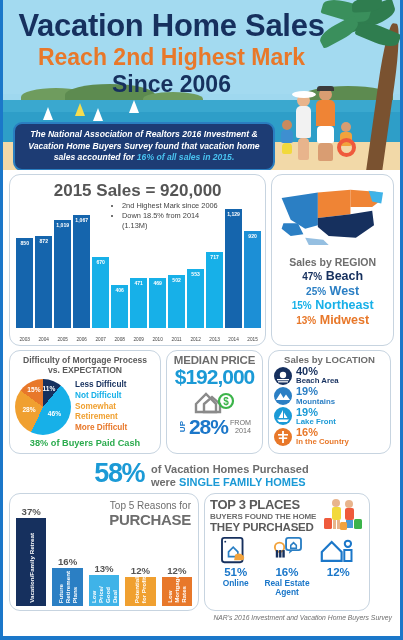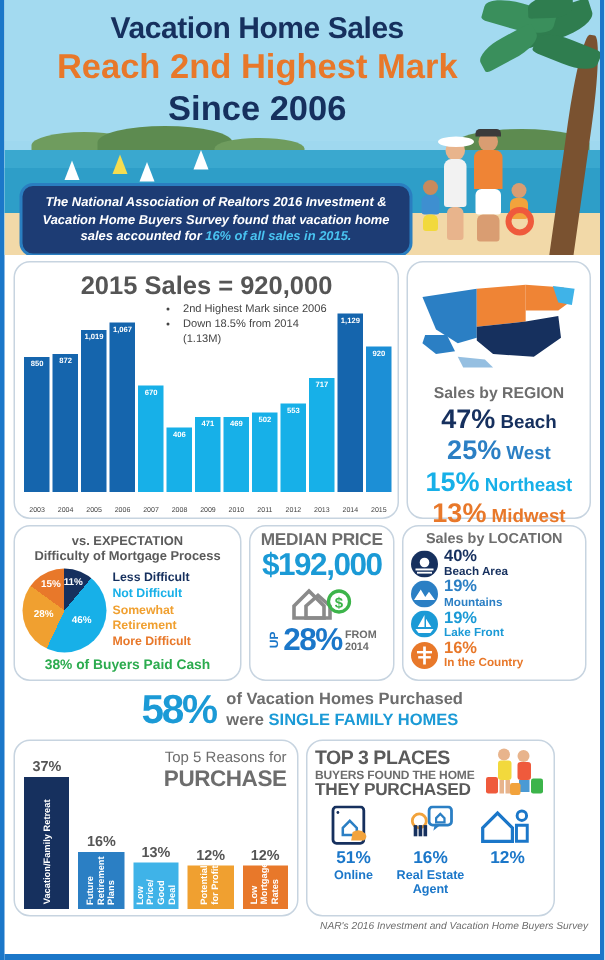--- a/index.html
+++ b/index.html
@@ -20,21 +20,21 @@
   .hill { position:absolute; bottom:0; background:#6f9c5e; border-radius:50% 50% 0 0; }
   .sea { position:absolute; left:0; right:0; top:100px; height:42px; background:#3aa8cf; }
   .sea2 { position:absolute; left:0; right:0; top:112px; height:30px; background:#2e9ec8; }
   .sand { position:absolute; left:0; right:0; top:142px; height:28px; background:#f2d9a8; }
   .sail { position:absolute; width:0; height:0; border-left:5px solid transparent;
           border-right:5px solid transparent; border-bottom:13px solid #fff; }
   .sail.y { border-bottom-color:#f5dd50; }
 
   .hero-titles { position:absolute; left:0; right:0; top:8px; text-align:center;
                  z-index:6; padding-right:60px; }
-  .t1 { font-size:20px; font-weight:bold; color:#16305e; letter-spacing:-0.3px; line-height:1.15; }
+  .t1 { font-size:31px; font-weight:bold; color:#16305e; letter-spacing:-0.3px; line-height:1.15; }
   .t2 { font-size:23px; font-weight:bold; color:#e8782a; line-height:1.2; }
   .t3 { font-size:23px; font-weight:bold; color:#16305e; line-height:1.2; }
 
   .callout { position:absolute; left:10px; top:122px; width:262px;
              background:#1d3c74; border:2px solid #2a7ec0; border-radius:9px;
              padding:5px 8px; z-index:7; }
   .callout p { font-size:8.6px; line-height:1.34; color:#ffffff; text-align:center;
                font-style:italic; font-weight:bold; }
   .callout .hl { color:#49c3f0; }
 
@@ -65,50 +65,50 @@
   .bval { position:absolute; top:2px; left:0; right:0; text-align:center;
           font-size:5.1px; color:#fff; font-weight:bold; }
   .years { position:absolute; left:6px; right:4px; bottom:3px; display:flex; gap:1.5px; }
   .yr { flex:1; text-align:center; font-size:4.7px; color:#444; }
 
   
   .region-panel { width:123px; height:172px; padding:5px 6px; }
   .usmap { width:100%; height:74px; position:relative; }
   .region-head { text-align:center; font-size:10.5px; font-weight:bold; color:#6d6d6d; margin:2px 0 1px; }
   .rrow { text-align:center; font-size:12.5px; font-weight:bold; line-height:1.16; }
-  .rrow .pc { font-size:18px; }
+  .rrow .pc { font-size:10px; }
 
   
   .mid { display:flex; gap:5px; padding:4px 6px 0 6px; }
   .mort-panel { width:152px; height:104px; padding:4px 5px; }
   .mort-title { text-align:center; font-size:8.6px; font-weight:bold; color:#5a5a5a; line-height:1.22; }
   .pie-wrap { display:flex; align-items:center; gap:4px; margin-top:3px; }
   .pie { width:56px; height:56px; border-radius:50%; position:relative; flex:none; }
   .plab { position:absolute; font-size:6.6px; font-weight:bold; color:#fff; }
   .leg div { font-size:8.2px; font-weight:bold; line-height:1.33; }
   .cashline { text-align:center; font-size:9.2px; font-weight:bold; color:#2bab4e; margin-top:3px; }
 
   .price-panel { width:97px; height:104px; padding:3px 3px; text-align:center; position:relative; }
   .price-title { font-size:11.5px; font-weight:bold; color:#6d6d6d; letter-spacing:-0.2px; }
   .price-val { font-size:21px; font-weight:bold; color:#1b9ad6; letter-spacing:-1px; line-height:1.05; }
   .up-row { display:flex; align-items:center; justify-content:center; gap:2px; margin-top:1px; }
   .up-lbl { font-size:8px; font-weight:bold; color:#1b77c9; writing-mode:vertical-rl;
             transform:rotate(180deg); letter-spacing:0px; }
   .up-pct { font-size:21px; font-weight:bold; color:#1b77c9; letter-spacing:-1px; }
-  .from { font-size:7.2px; font-weight:bold; color:#6d6d6d; line-height:1.1; text-align:left; }
+  .from { font-size:7.2px; font-weight:normal; color:#6d6d6d; line-height:1.1; text-align:right; }
 
   .loc-panel { width:123px; height:104px; padding:3px 5px; }
   .loc-title { text-align:center; font-size:9.6px; font-weight:bold; color:#6d6d6d; }
   .locrow { display:flex; align-items:center; gap:4px; margin-top:1px; }
   .lico { width:18px; height:18px; border-radius:50%; flex:none; position:relative; }
   .lpc { font-size:11px; font-weight:bold; line-height:1.02; }
   .lnm { font-size:7.8px; font-weight:bold; line-height:1.05; }
 
   
-  .band { display:flex; align-items:center; justify-content:center; gap:7px;
+  .band { display:flex; align-items:flex-end; justify-content:center; gap:7px;
           padding:4px 6px 2px 6px; }
   .b58 { font-size:27px; font-weight:bold; color:#1b9ad6; letter-spacing:-1.5px; }
   .btxt div { font-size:11px; font-weight:bold; color:#6d6d6d; line-height:1.2; }
   .btxt .blue { color:#1b9ad6; }
 
   
   .bot { display:flex; gap:5px; padding:2px 6px 0 6px; }
   .reasons-panel { width:190px; height:118px; padding:4px 5px 3px 5px; position:relative; }
   .rtitle { position:absolute; right:7px; top:6px; text-align:right; }
   .rtitle .a { font-size:10px; color:#6d6d6d; }
@@ -315,22 +315,22 @@
           <div class="rrow" style="color: rgb(23, 176, 232);"><span class="pc">15%</span><span> Northeast</span></div>
           <div class="rrow" style="color: rgb(232, 120, 42);"><span class="pc">13%</span><span> Midwest</span></div>
         </div>
     </div>
   </div>
 
   <div class="mid">
 
     <div class="panel mort-panel">
       <div class="mort-title">
+        <div>Difficulty of Mortgage Process</div>
         <div>vs. EXPECTATION</div>
-        <div>Difficulty of Mortgage Process</div>
       </div>
       <div class="pie-wrap">
         <div class="pie" id="mort-pie" style="background: conic-gradient(rgb(22, 48, 94) 0deg, rgb(22, 48, 94) 39.6deg, rgb(23, 176, 232) 39.6deg, rgb(23, 176, 232) 205.2deg, rgb(240, 160, 48) 205.2deg, rgb(240, 160, 48) 306deg, rgb(232, 120, 42) 306deg, rgb(232, 120, 42) 360deg);">
             <span class="plab" style="left: 27.436px; top: 6.12327px;">11%</span>
             <span class="plab" style="left: 32.8206px; top: 31.5016px;">46%</span>
             <span class="plab" style="left: 7.43984px; top: 27.4817px;">28%</span>
             <span class="plab" style="left: 12.3742px; top: 7.07088px;">15%</span>
           </div>
         <div class="leg" id="mort-legend">
             <div style="color: rgb(22, 48, 94);">Less Difficult</div>

